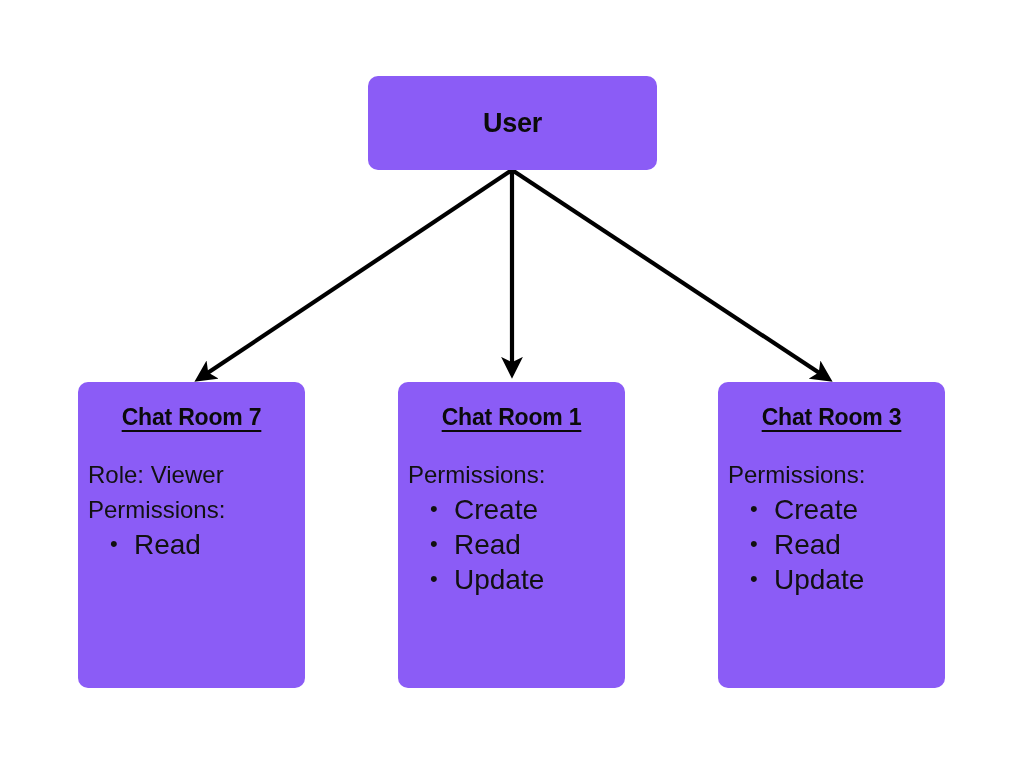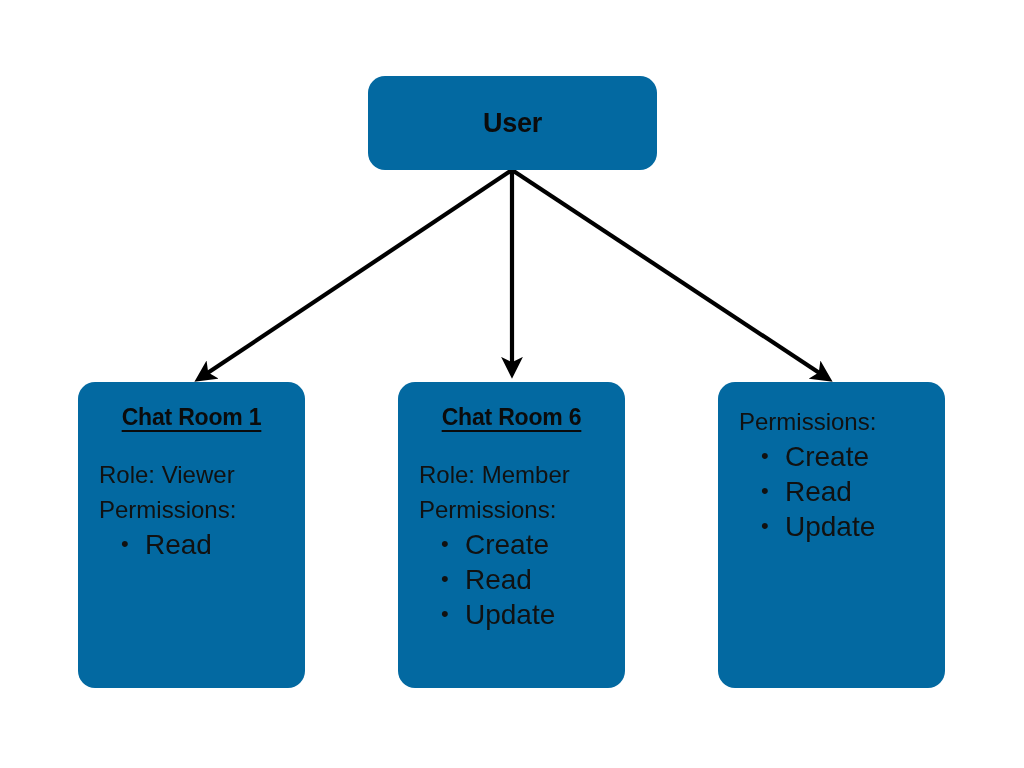--- a/index.html
+++ b/index.html
@@ -28,22 +28,22 @@
     left: 0;
     top: 0;
     width: 1024px;
     height: 768px;
     pointer-events: none;
   }
 
   
   .node {
     position: absolute;
-    background: #0369a1;
-    border-radius: 17px;
+    background: #8b5cf6;
+    border-radius: 10px;
     box-sizing: border-box;
   }
 
   
   .node-root {
     left: 368px;
     top: 76px;
     width: 289px;
     height: 94px;
     display: flex;
@@ -76,21 +76,21 @@
     letter-spacing: -0.2px;
     color: #0b0b0b;
     text-decoration: underline;
     text-decoration-thickness: 2px;
     text-underline-offset: 5px;
     margin: 0 0 26px 0;
     white-space: nowrap;
   }
 
   .leaf-body {
-    padding-left: 21px;
+    padding-left: 10px;
     padding-right: 6px;
   }
 
   .role-line,
   .perms-label {
     font-size: 24px;
     line-height: 35px;
     color: #111111;
     white-space: nowrap;
   }
@@ -132,44 +132,44 @@
     <line x1="512" y1="170" x2="200" y2="378" stroke="#000000" stroke-width="4.2" marker-end="url(#arrowhead)"></line>
     <line x1="512" y1="170" x2="512" y2="372" stroke="#000000" stroke-width="4.2" marker-end="url(#arrowhead)"></line>
     <line x1="512" y1="170" x2="827" y2="378" stroke="#000000" stroke-width="4.2" marker-end="url(#arrowhead)"></line>
   </svg>
 
   <div class="node node-root">
     <div class="node-title">User</div>
   </div>
 
   <div class="node node-leaf col-1">
-    <div class="leaf-title">Chat Room 1</div>
+    <div class="leaf-title">Chat Room 7</div>
     <div class="leaf-body">
       <div class="role-line">Role: Viewer</div>
       <div class="perms-label">Permissions:</div>
       <ul class="perm-list">
         <li>Read</li>
       </ul>
     </div>
   </div>
 
   <div class="node node-leaf col-2">
-    <div class="leaf-title">Chat Room 6</div>
+    <div class="leaf-title">Chat Room 1</div>
     <div class="leaf-body">
-      <div class="role-line">Role: Member</div>
       <div class="perms-label">Permissions:</div>
       <ul class="perm-list">
         <li>Create</li>
         <li>Read</li>
         <li>Update</li>
       </ul>
     </div>
   </div>
 
   <div class="node node-leaf col-3">
+    <div class="leaf-title">Chat Room 3</div>
     <div class="leaf-body">
       <div class="perms-label">Permissions:</div>
       <ul class="perm-list">
         <li>Create</li>
         <li>Read</li>
         <li>Update</li>
       </ul>
     </div>
   </div>
 

